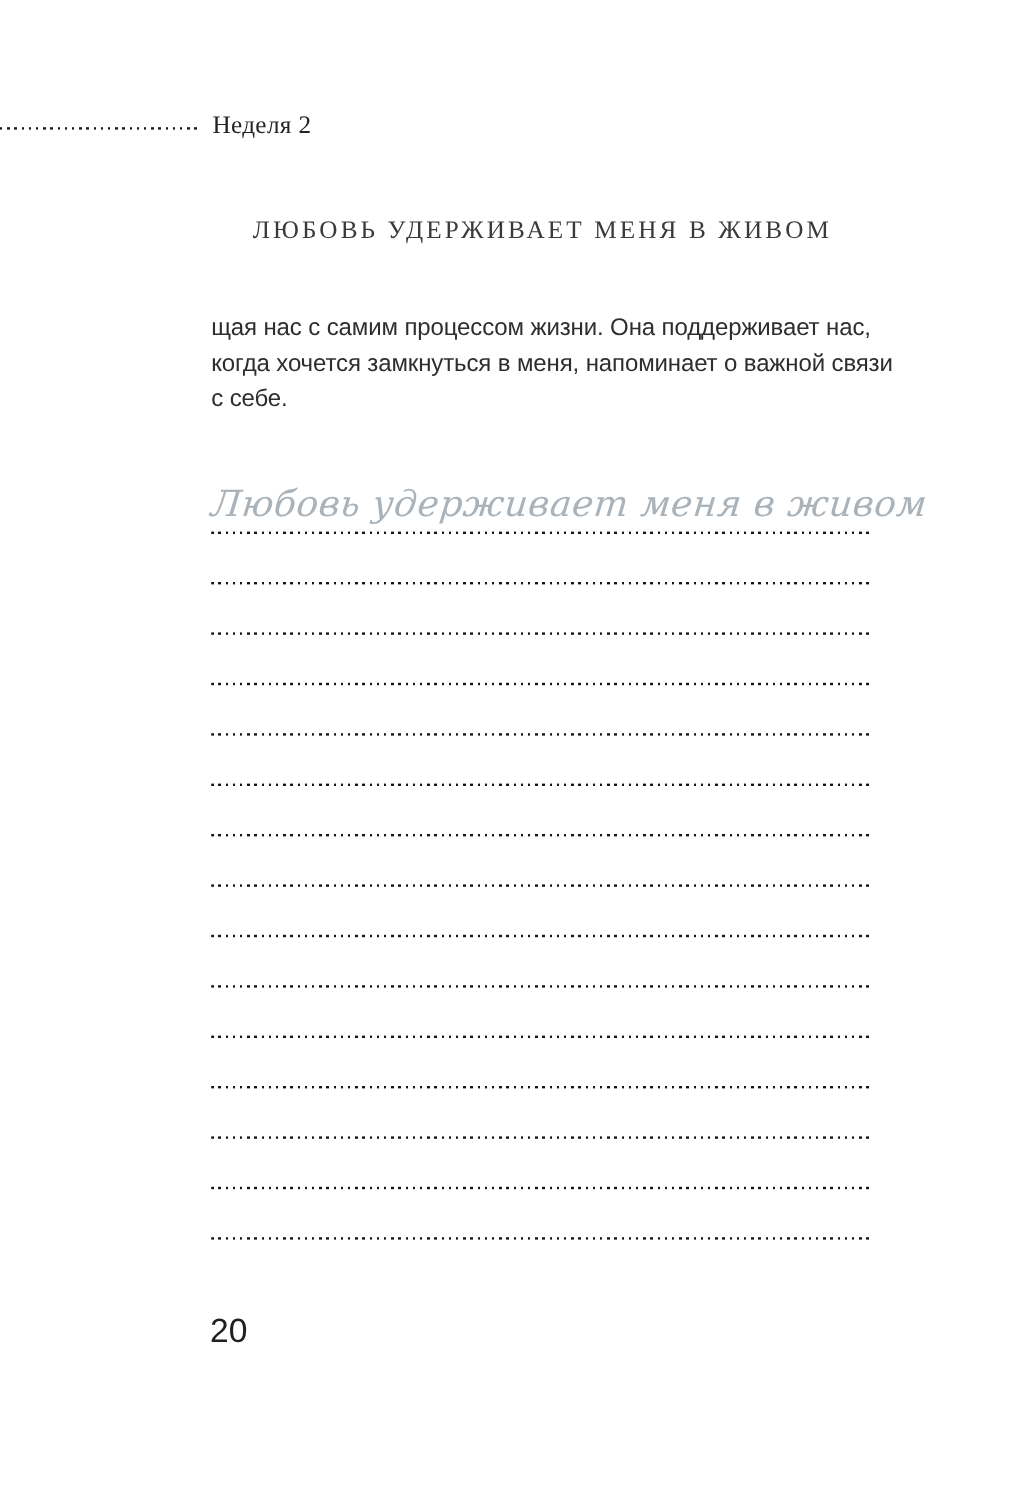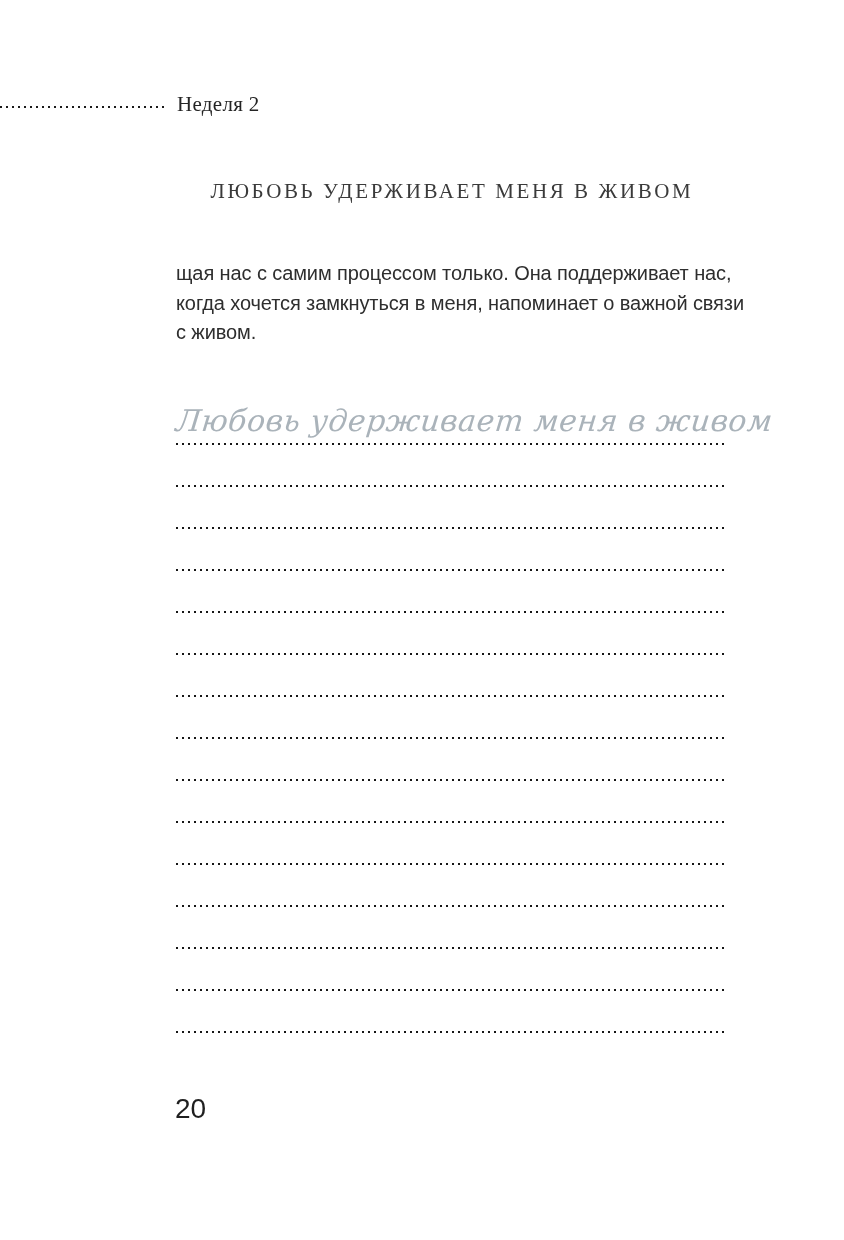--- a/index.html
+++ b/index.html
@@ -112,23 +112,23 @@
 <body>
 
 <div class="page">
 
   <div class="week-leader"></div>
   <div class="week-label">Неделя 2</div>
 
   <div class="chapter-title">ЛЮБОВЬ УДЕРЖИВАЕТ МЕНЯ В ЖИВОМ</div>
 
   <div class="intro">
-    <div class="pline">щая нас с самим процессом только. Она поддерживает нас,</div>
+    <div class="pline">щая нас с самим процессом жизни. Она поддерживает нас,</div>
     <div class="pline">когда хочется замкнуться в меня, напоминает о важной связи</div>
-    <div class="pline">с живом.</div>
+    <div class="pline">с себе.</div>
   </div>
 
   <div class="writing-area">
     <div class="handwriting-prompt">Любовь удерживает меня в живом</div>
     <div>
         <div class="dotline" style="top: 0px;"></div>
         <div class="dotline" style="top: 42px;"></div>
         <div class="dotline" style="top: 84px;"></div>
         <div class="dotline" style="top: 126px;"></div>
         <div class="dotline" style="top: 168px;"></div>

